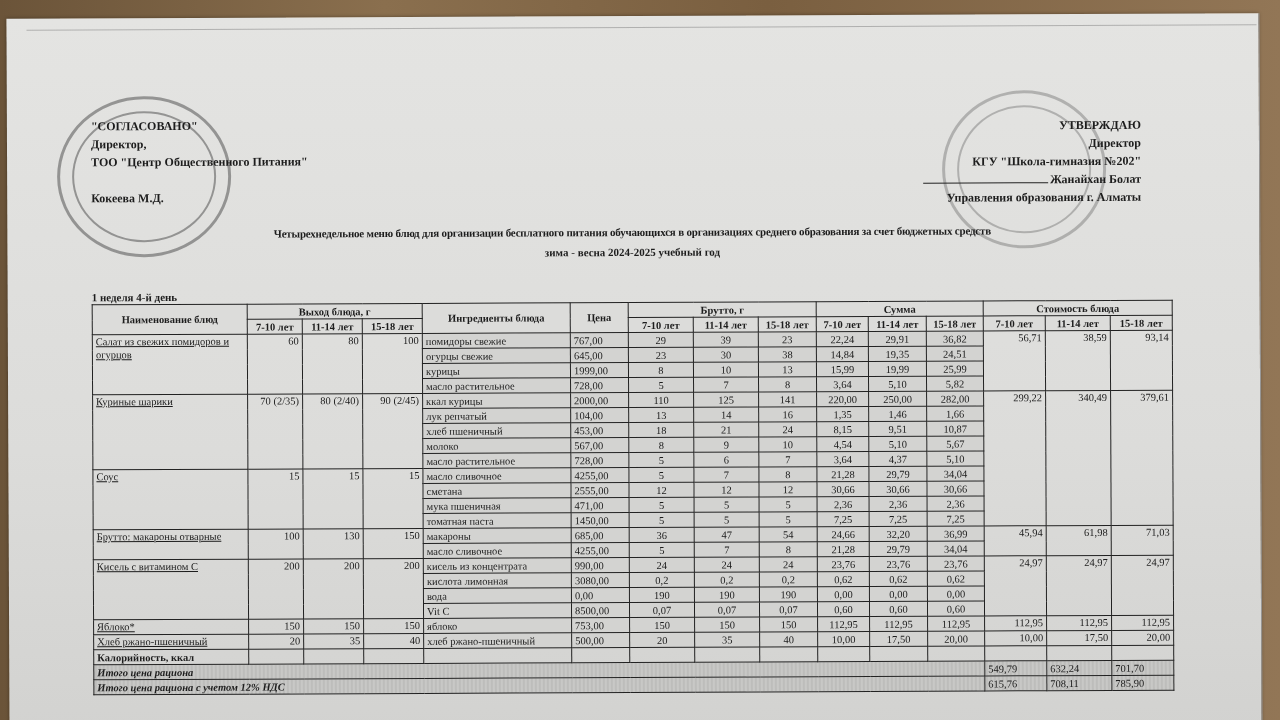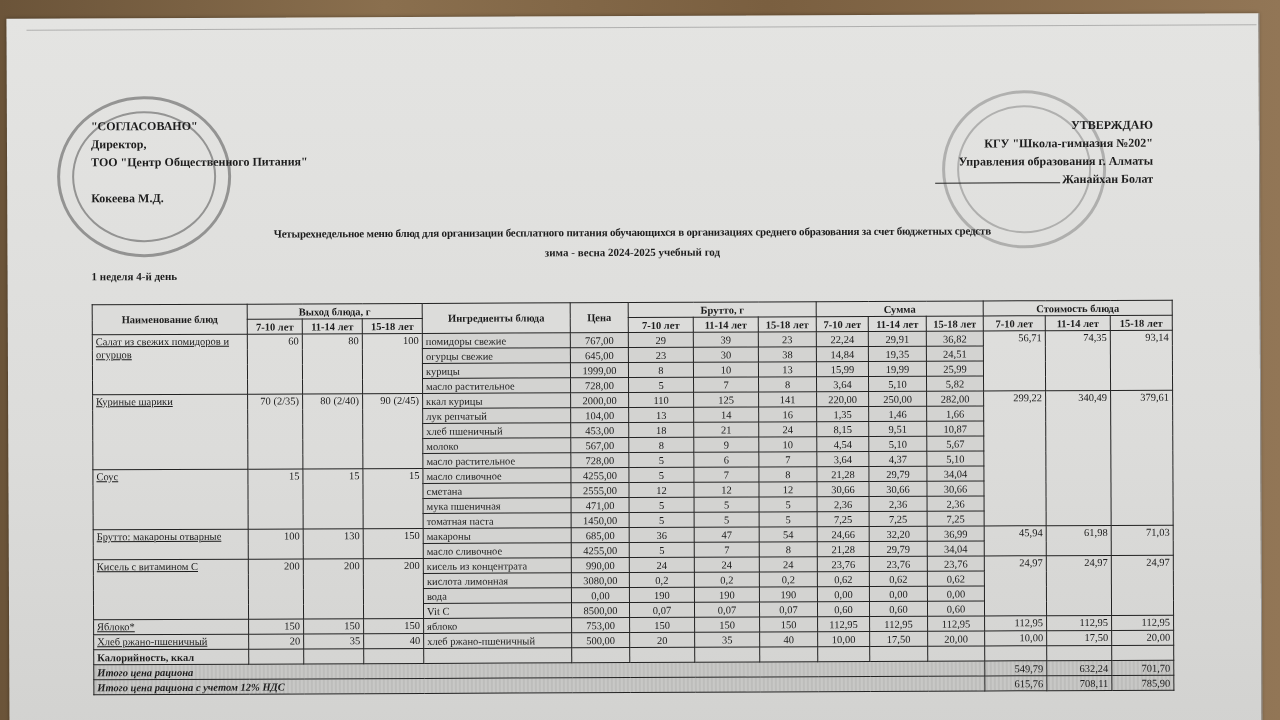--- a/index.html
+++ b/index.html
@@ -19,41 +19,41 @@
   .stamp {
     position:absolute; border-radius:50%;
     border:3px solid #555; opacity:.55;
   }
   .stamp::after {
     content:""; position:absolute; inset:12px; border-radius:50%; border:2px solid #555;
   }
   .stamp-left { left:50px; top:78px; width:168px; height:155px; }
   .stamp-right { left:935px; top:76px; width:158px; height:152px; opacity:.35; }
   .approve-left { position:absolute; left:84px; top:99px; font-weight:bold; font-size:12px; line-height:18px; }
-  .approve-right { position:absolute; right:106px; top:102px; font-weight:bold; font-size:12px; line-height:18px; text-align:right; }
+  .approve-right { position:absolute; right:118px; top:102px; font-weight:bold; font-size:12px; line-height:18px; text-align:right; }
   .approve-right .sig-line { display:inline-block; width:125px; border-bottom:1px solid #222; margin-right:2px; }
   .title1 { position:absolute; left:195px; top:210px; width:860px; font-weight:bold; font-size:11px; text-align:center; white-space:nowrap; letter-spacing:-0.2px; }
   .title2 { position:absolute; left:195px; top:230px; width:860px; font-weight:bold; font-size:11px; text-align:center; }
-  .week-day { position:absolute; left:84px; top:252px; font-weight:bold; font-size:11px; }
+  .week-day { position:absolute; left:84px; top:273px; font-weight:bold; font-size:11px; }
 
   table.menu {
     position:absolute; left:84px; top:286px; border-collapse:collapse;
     font-size:10.5px; table-layout:fixed;
   }
   table.menu td, table.menu th {
     border:1px solid #222; padding:0 3px; height:14px; line-height:13px; white-space:nowrap; overflow:hidden;
   }
   table.menu th { font-weight:bold; text-align:center; background:#dcdcda; }
-  .num { text-align:center; }
+  .num { text-align:left; }
   .ctr { text-align:center; }
   .dish { vertical-align:top; white-space:normal !important; line-height:13px;text-decoration:underline; }
   .cost { vertical-align:top; text-align:right; }
   .ingr-cell { background:#d3d3d1; }
   .total-row td { background: repeating-linear-gradient(90deg,#bdbdbb 0 2px,#c8c8c6 2px 4px); font-style:italic; font-weight:bold; }
-  .total-row td.val { font-style:normal; font-weight:normal; text-align:right;margin-left:11px; }
+  .total-row td.val { font-style:normal; font-weight:normal; text-align:left;margin-left:11px; }
   .cal-row td { font-weight:bold; }
 </style>
 </head>
 <body>
 
 <div class="paper">
   <div class="paper-edge"></div>
   <div class="right-margin"></div>
 
   <div class="stamp stamp-left"></div>
@@ -62,23 +62,24 @@
   <div class="approve-left">
     <div>"СОГЛАСОВАНО"</div>
     <div>Директор,</div>
     <div>ТОО "Центр Общественного Питания"</div>
     <div style="height:18px"></div>
     <div>Кокеева М.Д.</div>
   </div>
 
   <div class="approve-right">
     <div>УТВЕРЖДАЮ</div>
+    <div>Директор</div>
     <div>КГУ  "Школа-гимназия №202"</div>
+    <div><span class="sig-line"></span><span>Жанайхан Болат</span></div>
     <div>Управления образования г. Алматы</div>
-    <div><span class="sig-line"></span><span>Жанайхан Болат</span></div>
   </div>
 
   <div class="title1">Четырехнедельное меню блюд для организации бесплатного питания обучающихся в организациях среднего образования за счет бюджетных средств</div>
   <div class="title2">зима - весна 2024-2025 учебный год</div>
   <div class="week-day">1 неделя 4-й день</div>
 
   <table class="menu" id="menu-table">
     <colgroup>
       <col style="width:155px">
         <col style="width:55px">
@@ -129,21 +130,21 @@
           <td rowspan="4" class="cost">100</td>
           <td class="ingr-cell">помидоры свежие</td>
           <td class="num ingr-cell">767,00</td>
           <td class="ctr ingr-cell">29</td>
           <td class="ctr ingr-cell">39</td>
           <td class="ctr ingr-cell">23</td>
           <td class="ctr ingr-cell">22,24</td>
           <td class="ctr ingr-cell">29,91</td>
           <td class="ctr ingr-cell">36,82</td>
           <td rowspan="4" class="cost">56,71</td>
-          <td rowspan="4" class="cost">74,35</td>
+          <td rowspan="4" class="cost">38,59</td>
           <td rowspan="4" class="cost">93,14</td>
         </tr>
         <tr>
           <td class="ingr-cell">огурцы свежие</td>
           <td class="num ingr-cell">645,00</td>
           <td class="ctr ingr-cell">23</td>
           <td class="ctr ingr-cell">30</td>
           <td class="ctr ingr-cell">38</td>
           <td class="ctr ingr-cell">14,84</td>
           <td class="ctr ingr-cell">19,35</td>

